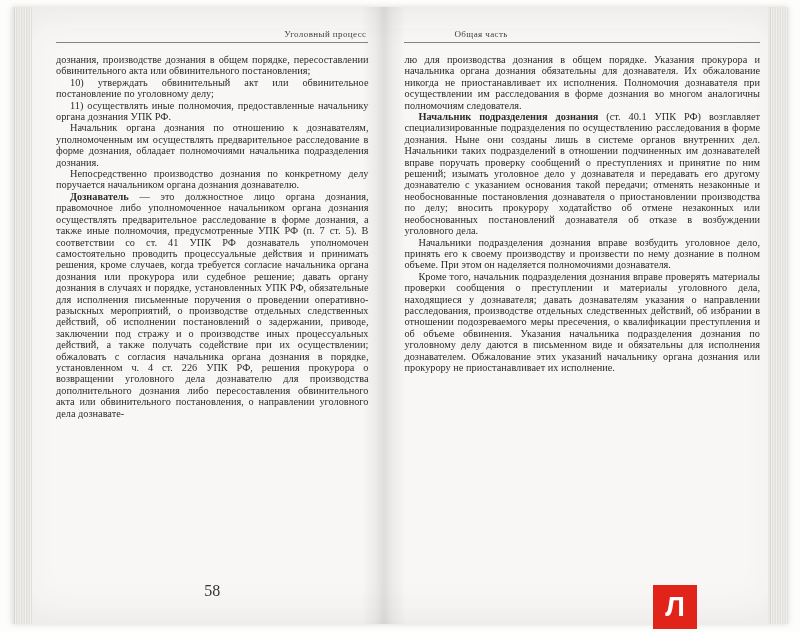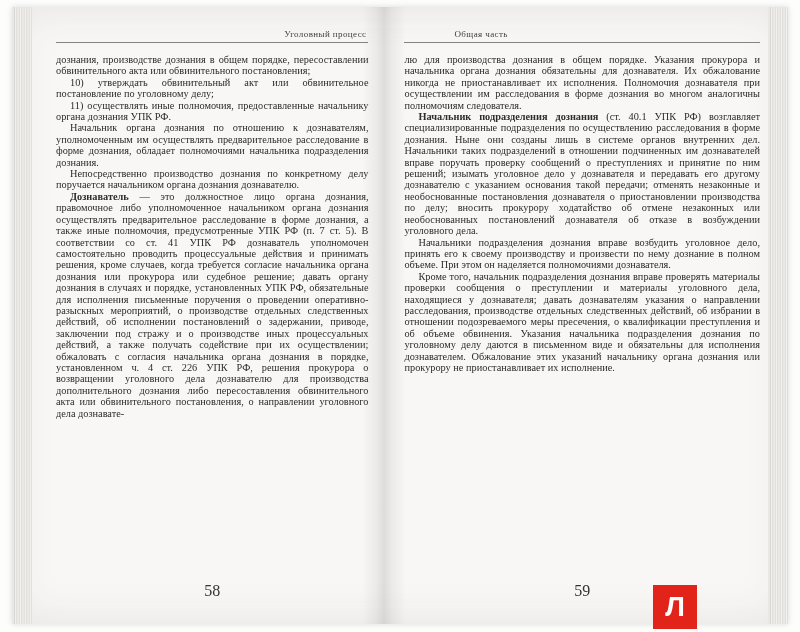--- a/index.html
+++ b/index.html
@@ -112,21 +112,20 @@
 
     <div class="page right-page">
       <div class="running-head">Общая часть</div>
       <div class="head-rule"></div>
       <div class="body-text" id="right-paragraphs">
           <p class="para">лю для производства дознания в общем порядке. Указания прокурора и начальника органа дознания обязательны для дознавателя. Их обжалование никогда не приостанавливает их исполнения. Полномочия дознавателя при осуществлении им расследования в форме дознания во многом аналогичны полномочиям следователя.</p>
           <p class="para indent"><b>Начальник подразделения дознания</b> (ст. 40.1 УПК РФ) возглавляет специализированные подразделения по осуществлению расследования в форме дознания. Ныне они созданы лишь в системе органов внутренних дел. Начальники таких подразделений в отношении подчиненных им дознавателей вправе поручать проверку сообщений о преступлениях и принятие по ним решений; изымать уголовное дело у дознавателя и передавать его другому дознавателю с указанием основания такой передачи; отменять незаконные и необоснованные постановления дознавателя о приостановлении производства по делу; вносить прокурору ходатайство об отмене незаконных или необоснованных постановлений дознавателя об отказе в возбуждении уголовного дела.</p>
           <p class="para indent">Начальники подразделения дознания вправе возбудить уголовное дело, принять его к своему производству и произвести по нему дознание в полном объеме. При этом он наделяется полномочиями дознавателя.</p>
           <p class="para indent">Кроме того, начальник подразделения дознания вправе проверять материалы проверки сообщения о преступлении и материалы уголовного дела, находящиеся у дознавателя; давать дознавателям указания о направлении расследования, производстве отдельных следственных действий, об избрании в отношении подозреваемого меры пресечения, о квалификации преступления и об объеме обвинения. Указания начальника подразделения дознания по уголовному делу даются в письменном виде и обязательны для исполнения дознавателем. Обжалование этих указаний начальнику органа дознания или прокурору не приостанавливает их исполнение.</p>
         </div>
-      <div class="pagenum">59</div>
     </div>
 
     <div class="edge right-edge"></div>
     <div class="gutter"></div>
   </div>
 
   <div class="logo" style="background: rgb(226, 35, 26);">Л</div>
 </div>
 
 </body></html>

